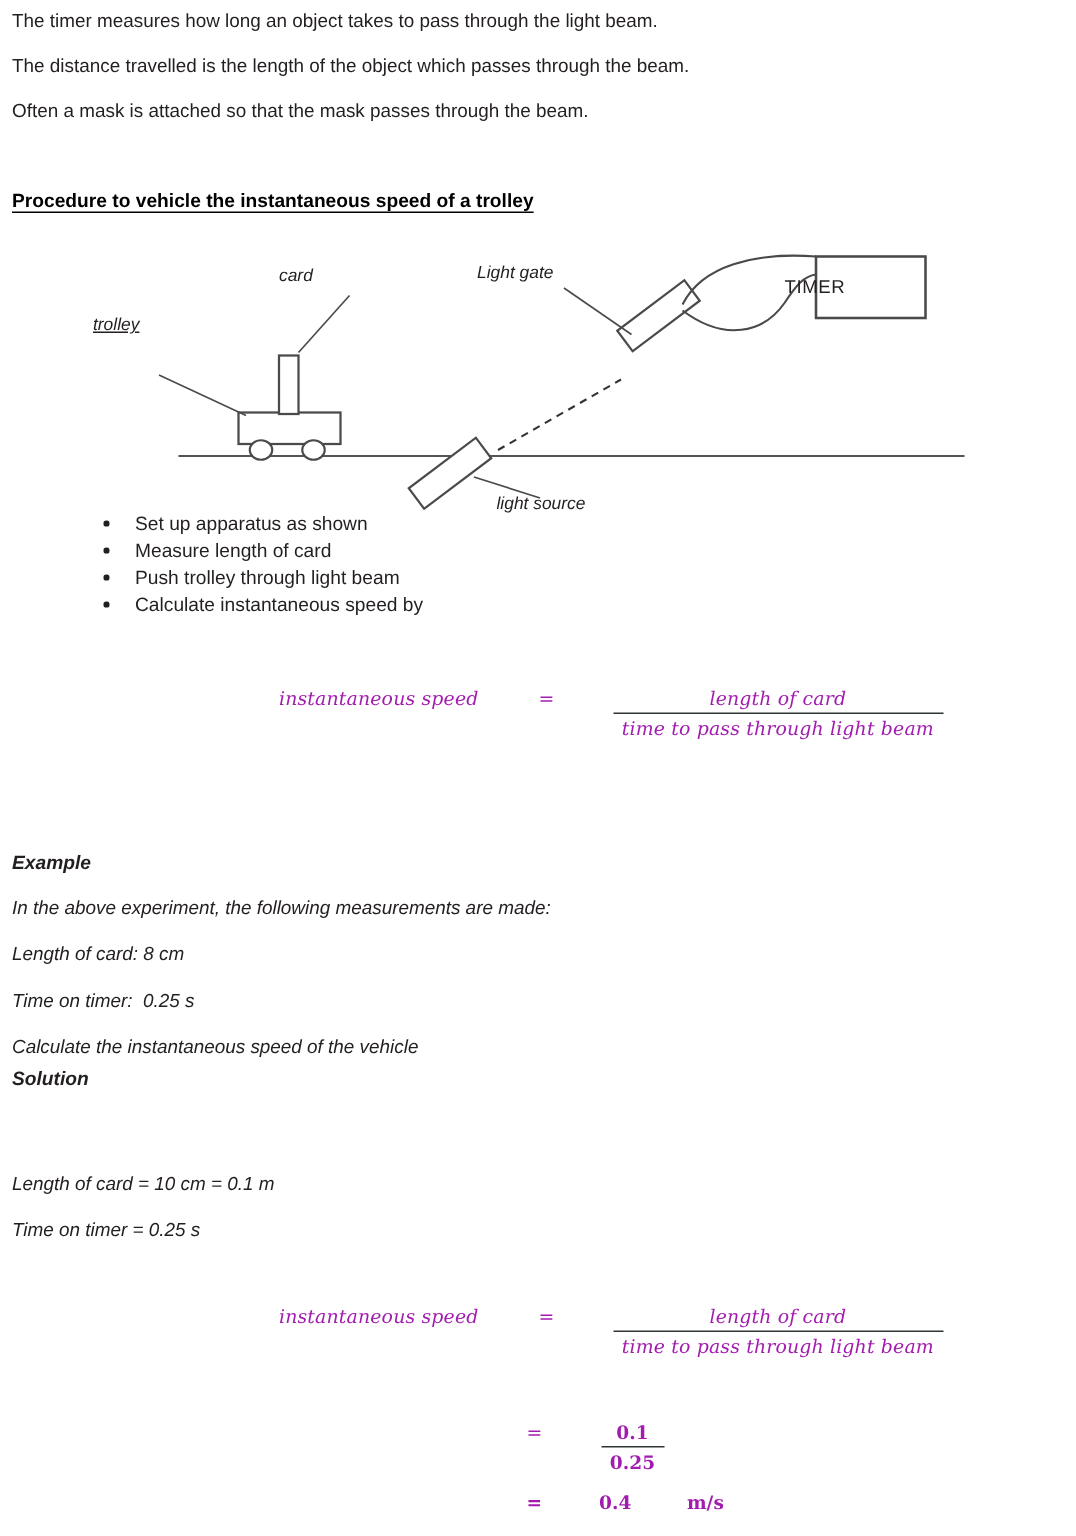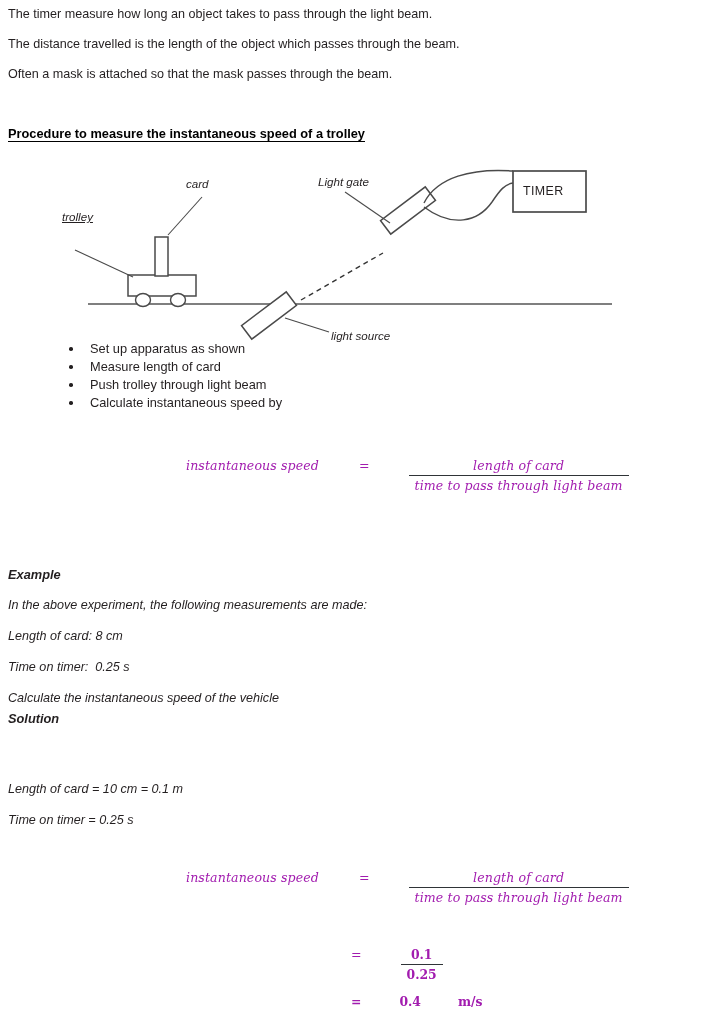--- a/index.html
+++ b/index.html
@@ -80,20 +80,21 @@
     left: 54px;
     top: 0;
   }
   
   .diagram {
     position: absolute;
     left: 0;
     top: 150px;
     width: 617px;
     height: 205px;
+    padding-left: 31px;
   }
   .dg-label {
     position: absolute;
     font-size: 11.6px;
     font-style: italic;
     color: #231f20;
     white-space: pre;
   }
   .timer-text {
     position: absolute;
@@ -152,27 +153,27 @@
     font-weight: bold;
     font-size: 12.4px;
     font-style: normal;
   }
 </style>
 </head>
 <body>
 
 <div class="page">
 
-  <div class="para" style="left:8px; top:7px;">The timer measure how long an object takes to pass through the light beam.</div>
+  <div class="para" style="left:8px; top:7px;">The timer measures how long an object takes to pass through the light beam.</div>
 
   <div class="para" style="left:8px; top:37px;">The distance travelled is the length of the object which passes through the beam.</div>
 
   <div class="para" style="left:8px; top:67px;">Often a mask is attached so that the mask passes through the beam.</div>
 
-  <div class="heading" style="left:8px; top:126px;">Procedure to measure the instantaneous speed of a trolley</div>
+  <div class="heading" style="left:8px; top:126px;">Procedure to vehicle the instantaneous speed of a trolley</div>
 
   <div class="diagram">
     <svg width="717" height="205" viewBox="0 0 717 205">
 
       <line x1="88" y1="154" x2="612" y2="154" stroke="#555555" stroke-width="1.4"></line>
 
       <rect x="128" y="125" width="68" height="21" fill="#ffffff" stroke="#4a4a4a" stroke-width="1.5"></rect>
 
       <ellipse cx="143" cy="150" rx="7.5" ry="6.5" fill="#ffffff" stroke="#4a4a4a" stroke-width="1.4"></ellipse>
       <ellipse cx="178" cy="150" rx="7.5" ry="6.5" fill="#ffffff" stroke="#4a4a4a" stroke-width="1.4"></ellipse>

